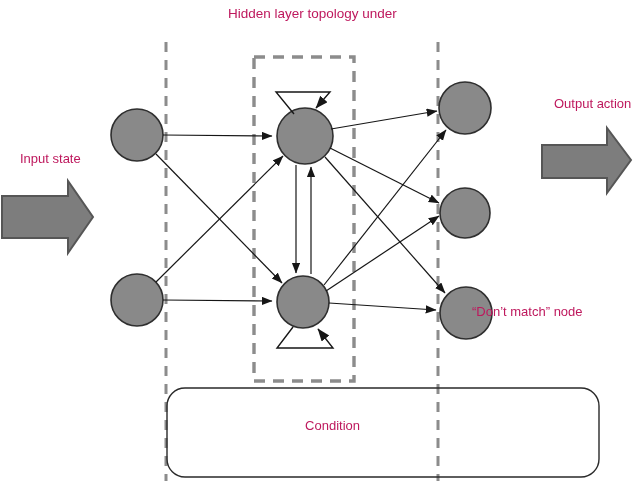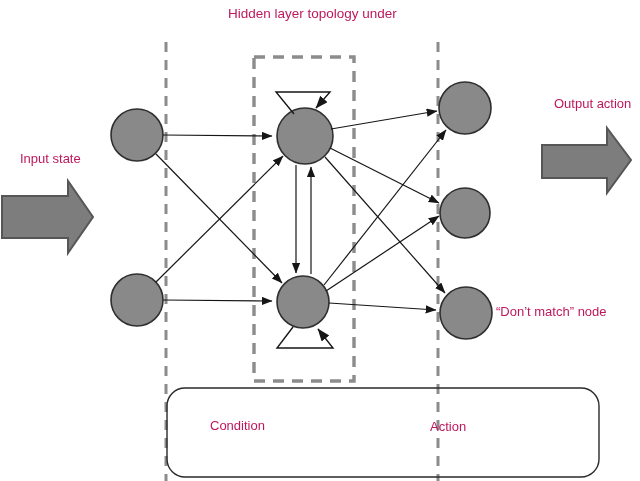--- a/index.html
+++ b/index.html
@@ -9,21 +9,21 @@
     font-family:"Liberation Sans", sans-serif;
     overflow:hidden;
   }
   .stage svg { position:absolute; left:0; top:0; }
   .lbl {
     position:absolute; color:#be185d; font-size:13px;
     white-space:nowrap; line-height:15px;
   }
   .title { line-height:21px; font-size:13.5px; }
   .title span { display:block; }
-  .center { text-align:left; white-space:nowrap; }
+  .center { text-align:right; white-space:nowrap; }
   .node  { fill:var(--node-fill,#898989); stroke:var(--node-stroke,#2f2f2f); stroke-width:1.6; }
   .conn  { stroke:var(--connector-black,#161616); stroke-width:1.2; fill:none; }
   .loop  { stroke:var(--connector-black,#161616); stroke-width:1.4; fill:none; }
   .dashline { stroke:var(--dashed-gray,#8c8c8c); stroke-width:3; stroke-dasharray:10 8; fill:none; }
   .dashbox  { stroke:var(--dashed-gray,#8c8c8c); stroke-width:3.4; stroke-dasharray:11 8; fill:none; }
   .rulebox  { stroke:#2a2a2a; stroke-width:1.4; fill:none; }
   .block { fill:var(--block-arrow-fill,#7d7d7d); stroke:var(--block-arrow-stroke,#565656); stroke-width:2; }
 </style>
 </head>
 <body>
@@ -75,18 +75,17 @@
   </svg>
 
   <div class="lbl title" style="left:228px; top:3px;">
     <span>Hidden layer topology under</span>
   </div>
 
   <div class="lbl" style="left:20px; top:151px;">Input state</div>
 
   <div class="lbl" style="left:511px; top:96px;margin-left:43px;">Output action</div>
 
-  <div class="lbl" style="left:496px; top:304px;">“Don’t match” node</div>
+  <div class="lbl" style="left:472px; top:304px;">“Don’t match” node</div>
 
   <div class="lbl center" style="left:210px; top:418px; width:150px;">Condition</div>
 
-  <div class="lbl center" style="left:430px; top:419px; width:110px;">Action</div>
 </div>
 
 </body></html>

